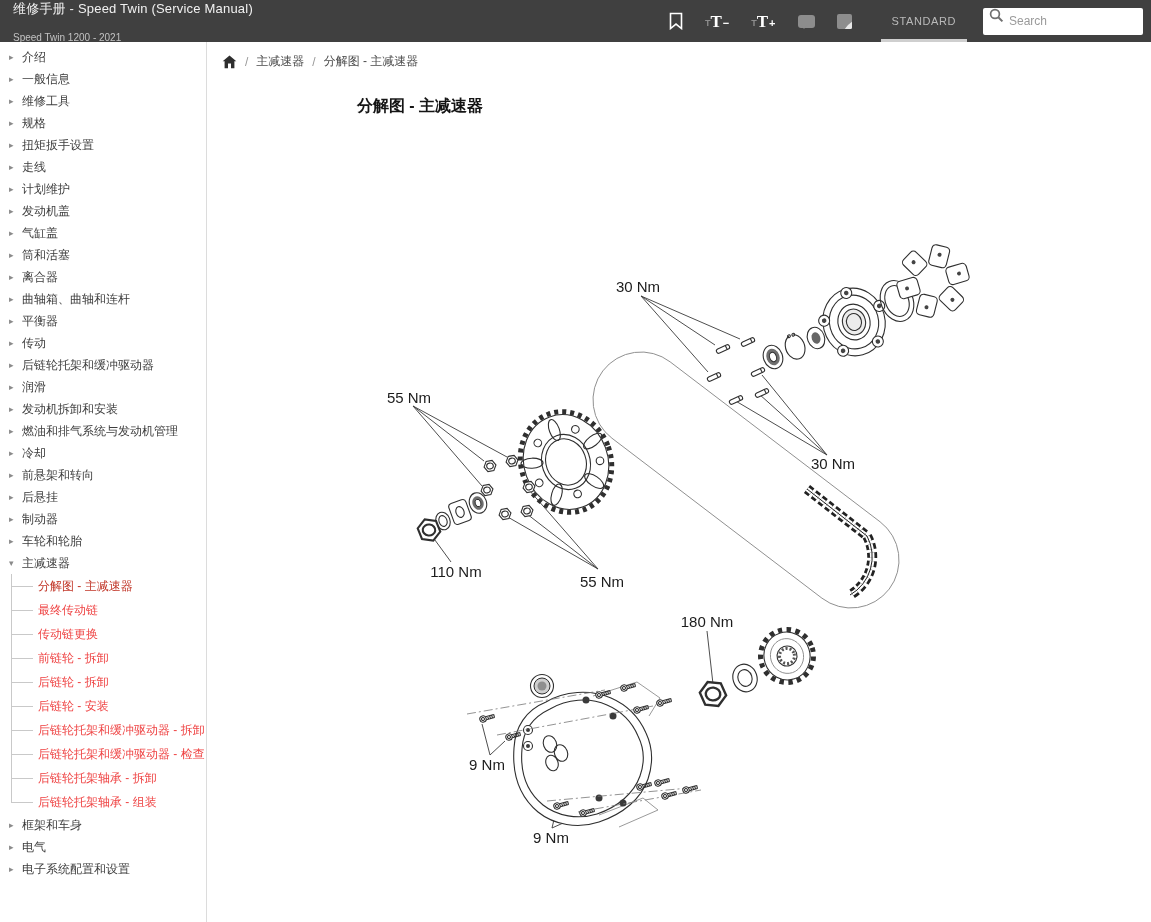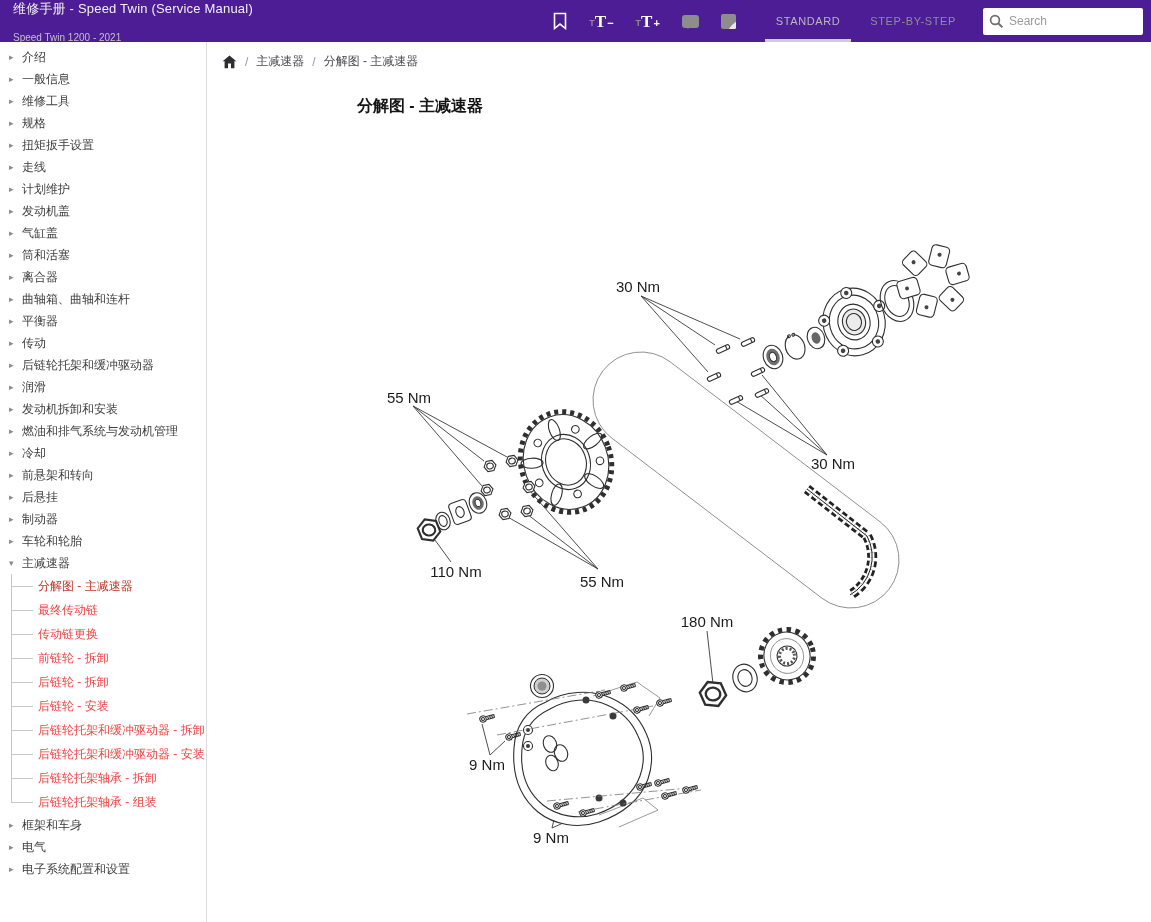--- a/index.html
+++ b/index.html
@@ -1,21 +1,21 @@
 <!DOCTYPE html>
 <html><head>
 <meta charset="utf-8">
 <style>
   * { margin:0; padding:0; box-sizing:border-box; }
   html,body { width:1151px; height:922px; background:#fff; overflow:hidden;
               font-family:"Liberation Sans","DejaVu Sans",sans-serif; }
 
   
   .header { position:absolute; top:0; left:0; width:1151px; height:42px;
-            background:#4c1d95; display:flex; align-items:center; }
+            background:#404040; display:flex; align-items:center; }
   .h-left { padding-left:13px; display:flex; flex-direction:column; justify-content:center; }
   .h-title { font-size:13px; color:#f1f1f1; letter-spacing:.2px; }
   .h-sub { font-size:10px; color:#c2c2c2; margin-top:14px; }
   .h-right { margin-left:auto; display:flex; align-items:center; height:100%; }
   .hbtn { display:flex; align-items:center; justify-content:center; height:100%;
           padding:0 11px; cursor:pointer; color:#fff; }
   .ttwrap { display:flex; align-items:flex-end; line-height:1; }
   .tt-small { font-size:9px; color:#8d8d8d; font-weight:bold; margin-bottom:2px; }
   .tt-big { font-size:17px; color:#fff; font-weight:bold; font-family:"Liberation Serif",serif; }
   .tt-sign { font-size:11px; color:#fff; font-weight:bold; margin-left:1px; margin-bottom:1px; }
@@ -24,21 +24,21 @@
                    border:3px solid transparent; border-top:4px solid #8d8d8d; }
   .note { width:15px; height:15px; background:#8d8d8d; border-radius:2px; position:relative; overflow:hidden; }
   .note::after { content:""; position:absolute; right:-1px; bottom:-1px;
                  border:4px solid transparent; border-bottom:5px solid #e8e8e8; border-right:5px solid #e8e8e8; }
   .tabs { display:flex; height:100%; margin:0 6px 0 14px; }
   .tab { position:relative; height:100%; display:flex; align-items:center; padding:6px 15px;
          font-size:11px; letter-spacing:.6px; color:#8f8f8f; cursor:pointer; }
   .tab.active { color:#b9b9b9; }
   .tab.active::after { content:""; position:absolute; left:4px; right:4px; bottom:0; height:3px; background:#cfcfcf; }
   .search { width:160px; height:27px; background:#fff; border-radius:2px; margin:0 8px 0 6px;
-            display:flex; align-items:center; padding:0 6px; }
+            display:flex; padding:0 6px; }
   .search input { border:none; outline:none; width:118px; font-size:12px; color:#333;
                   font-family:"Liberation Sans",sans-serif; }
   .search input::placeholder { color:#9a9a9a; }
 
   
   .sidebar { position:absolute; top:42px; left:0; width:207px; bottom:0;
              border-right:1px solid #dcdcdc; background:#fff; padding-top:4px; overflow:hidden; }
   .si { height:22px; display:flex; align-items:center; padding-left:9px;
         font-size:12px; color:#3d3d3d; cursor:pointer; white-space:nowrap; }
   .ar { width:13px; font-size:9px; color:#8a8a8a; flex:none; }
@@ -95,21 +95,20 @@
       </span>
     </div>
     <div class="hbtn">
       <span class="bubble"></span>
     </div>
     <div class="hbtn">
       <span class="note"></span>
     </div>
     <div class="tabs">
       <div class="tab active">STANDARD</div>
-      <div class="tab">STEP-BY-STEP</div>
     </div>
     <div class="search">
       <svg width="15" height="15" viewBox="0 0 15 15" style="margin-right:5px">
         <circle cx="6" cy="6" r="4.4" fill="none" stroke="#6f6f6f" stroke-width="1.7"></circle>
         <line x1="9.3" y1="9.3" x2="13.4" y2="13.4" stroke="#6f6f6f" stroke-width="2"></line>
       </svg>
       <input type="text" placeholder="Search" style="">
     </div>
   </div>
 </div>
@@ -227,21 +226,21 @@
     <div class="sc">
         <span>后链轮 - 拆卸</span>
       </div>
     <div class="sc">
         <span>后链轮 - 安装</span>
       </div>
     <div class="sc">
         <span>后链轮托架和缓冲驱动器 - 拆卸</span>
       </div>
     <div class="sc">
-        <span>后链轮托架和缓冲驱动器 - 安装</span>
+        <span>后链轮托架和缓冲驱动器 - 检查</span>
       </div>
     <div class="sc">
         <span>后链轮托架轴承 - 拆卸</span>
       </div>
     <div class="sc">
         <span>后链轮托架轴承 - 组装</span>
       </div>
   </div>
   <div class="si">
       <span class="ar">▸</span>

